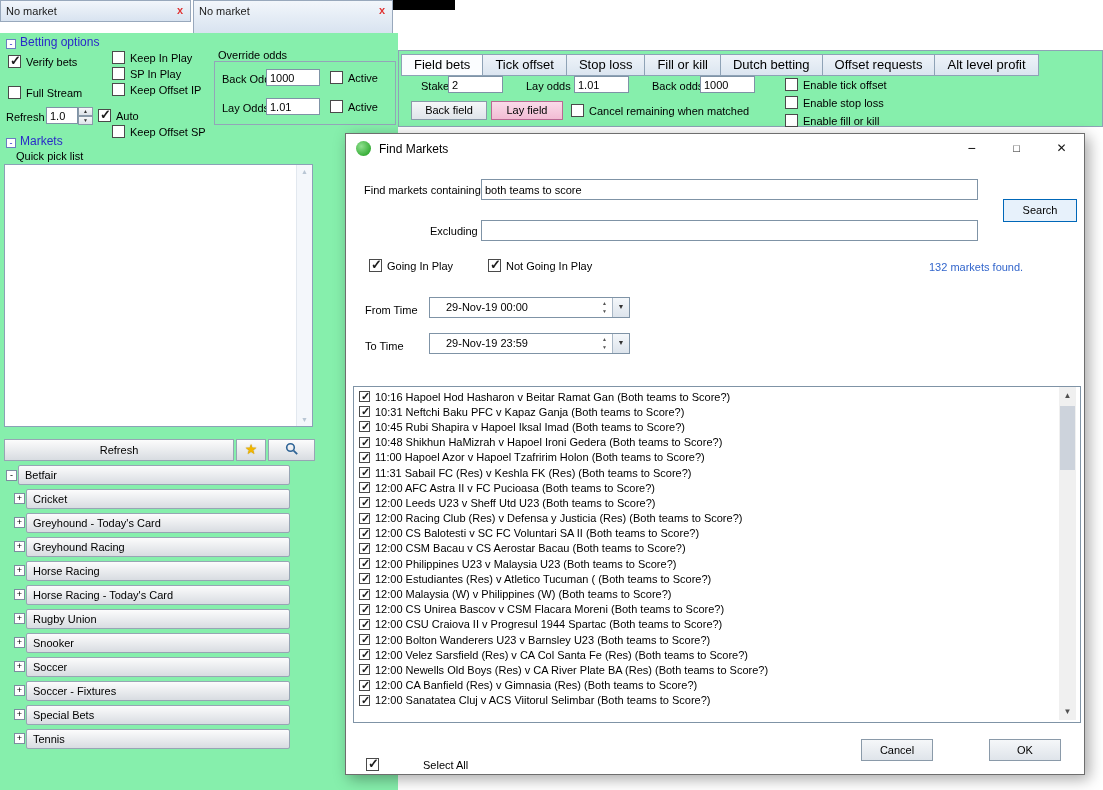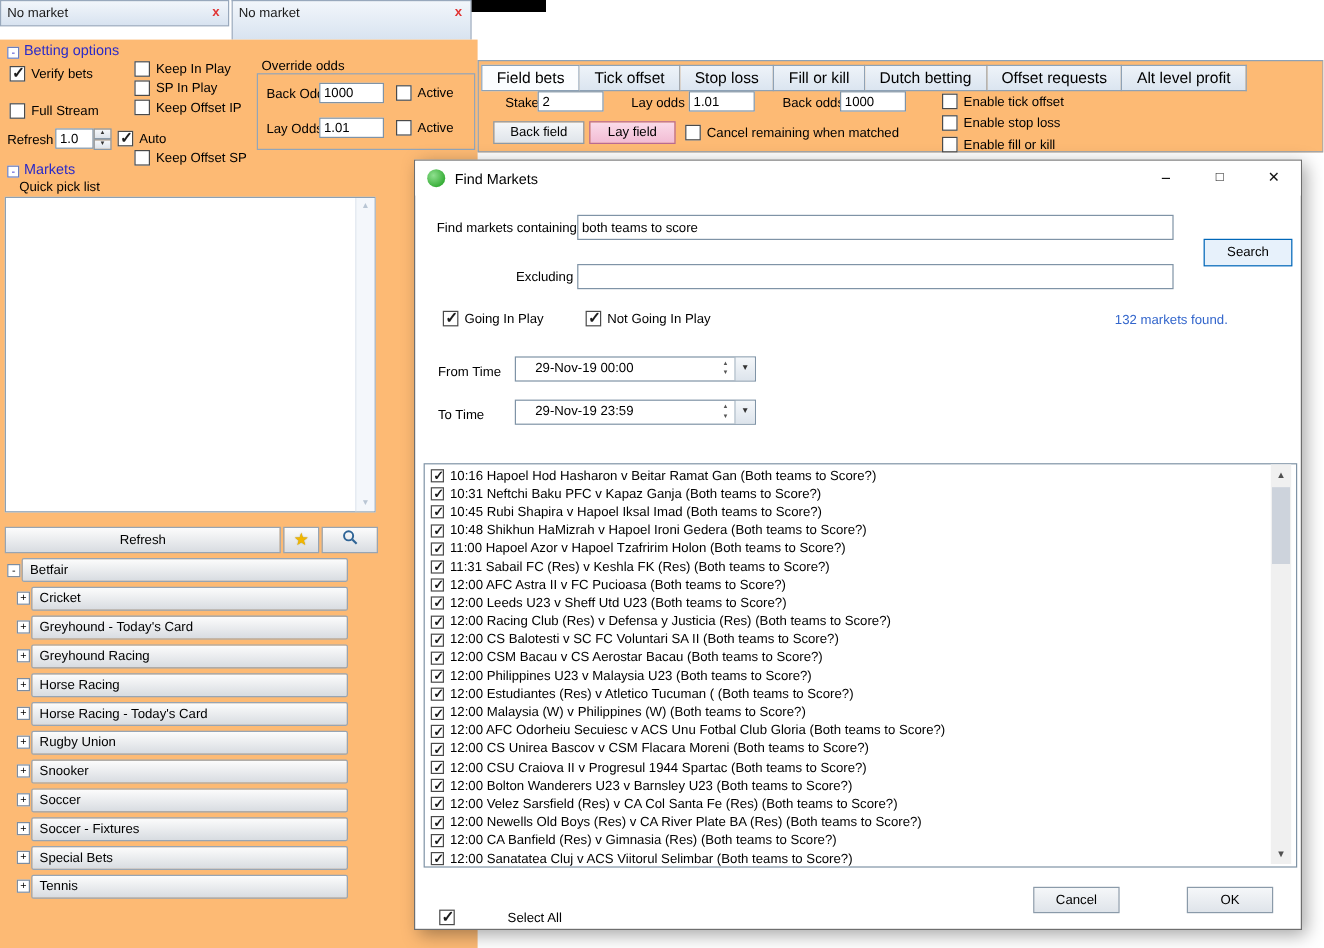--- a/index.html
+++ b/index.html
@@ -7,21 +7,21 @@
   body { font-family:"Liberation Sans",sans-serif; color:#000; }
   #screen { position:relative; width:1103px; height:790px; background:#fff; overflow:hidden; font-size:11px; }
   .txt { position:absolute; white-space:nowrap; }
 
   
   .tab { position:absolute; background:linear-gradient(#f2f6fb,#d8e3f0); border:1px solid #98a8bc; }
   .tab .tab-label { position:absolute; left:5px; top:4px; font-size:11px; color:#1a1a1a; }
   .tab .tab-close { position:absolute; right:7px; top:3px; color:#e03434; font-weight:bold; font-size:11px; cursor:pointer; }
   .black-strip { position:absolute; left:393px; top:0; width:62px; height:10px; background:#000; }
 
-  .panel-blue { position:absolute; background:#fdba74; }
+  .panel-blue { position:absolute; background:#86efac; }
   .left-panel { left:0; top:33px; width:398px; height:757px; }
   .field-panel { left:398px; top:50px; width:705px; height:77px; border:1px solid #8ea2b6; }
 
   .section-label { color:#2a2ac8; font-size:12px; white-space:nowrap; }
   .boxminus { display:inline-block; width:10px; height:10px; border:1px solid #6a7ec0; color:#2a2ac8; font-size:9px; line-height:8px; text-align:center; background:#fff; margin-right:4px; vertical-align:-1px; }
 
   
   .cbrow { position:absolute; display:flex; align-items:center; gap:5px; white-space:nowrap; }
   .cb { display:inline-block; width:13px; height:13px; min-width:13px; background:#fff; border:1px solid #4a4a4a; position:relative; cursor:pointer; }
   .cb.checked::after { content:"✓"; position:absolute; left:1px; top:-3px; font-size:13px; font-weight:bold; color:#1c1c1c; }
@@ -411,24 +411,20 @@
         <div class="mrow">
           <span class="cb cb-sm checked"></span>
           <span class="mrow-text">12:00 Estudiantes (Res) v Atletico Tucuman ( (Both teams to Score?)</span>
         </div>
 
         <div class="mrow">
           <span class="cb cb-sm checked"></span>
           <span class="mrow-text">12:00 Malaysia (W) v Philippines (W) (Both teams to Score?)</span>
         </div>
 
-        <div class="mrow">
-          <span class="cb cb-sm checked"></span>
-          <span class="mrow-text">12:00 AFC Odorheiu Secuiesc v ACS Unu Fotbal Club Gloria (Both teams to Score?)</span>
-        </div>
 
         <div class="mrow">
           <span class="cb cb-sm checked"></span>
           <span class="mrow-text">12:00 CS Unirea Bascov v CSM Flacara Moreni (Both teams to Score?)</span>
         </div>
 
         <div class="mrow">
           <span class="cb cb-sm checked"></span>
           <span class="mrow-text">12:00 CSU Craiova II v Progresul 1944 Spartac (Both teams to Score?)</span>
         </div>

